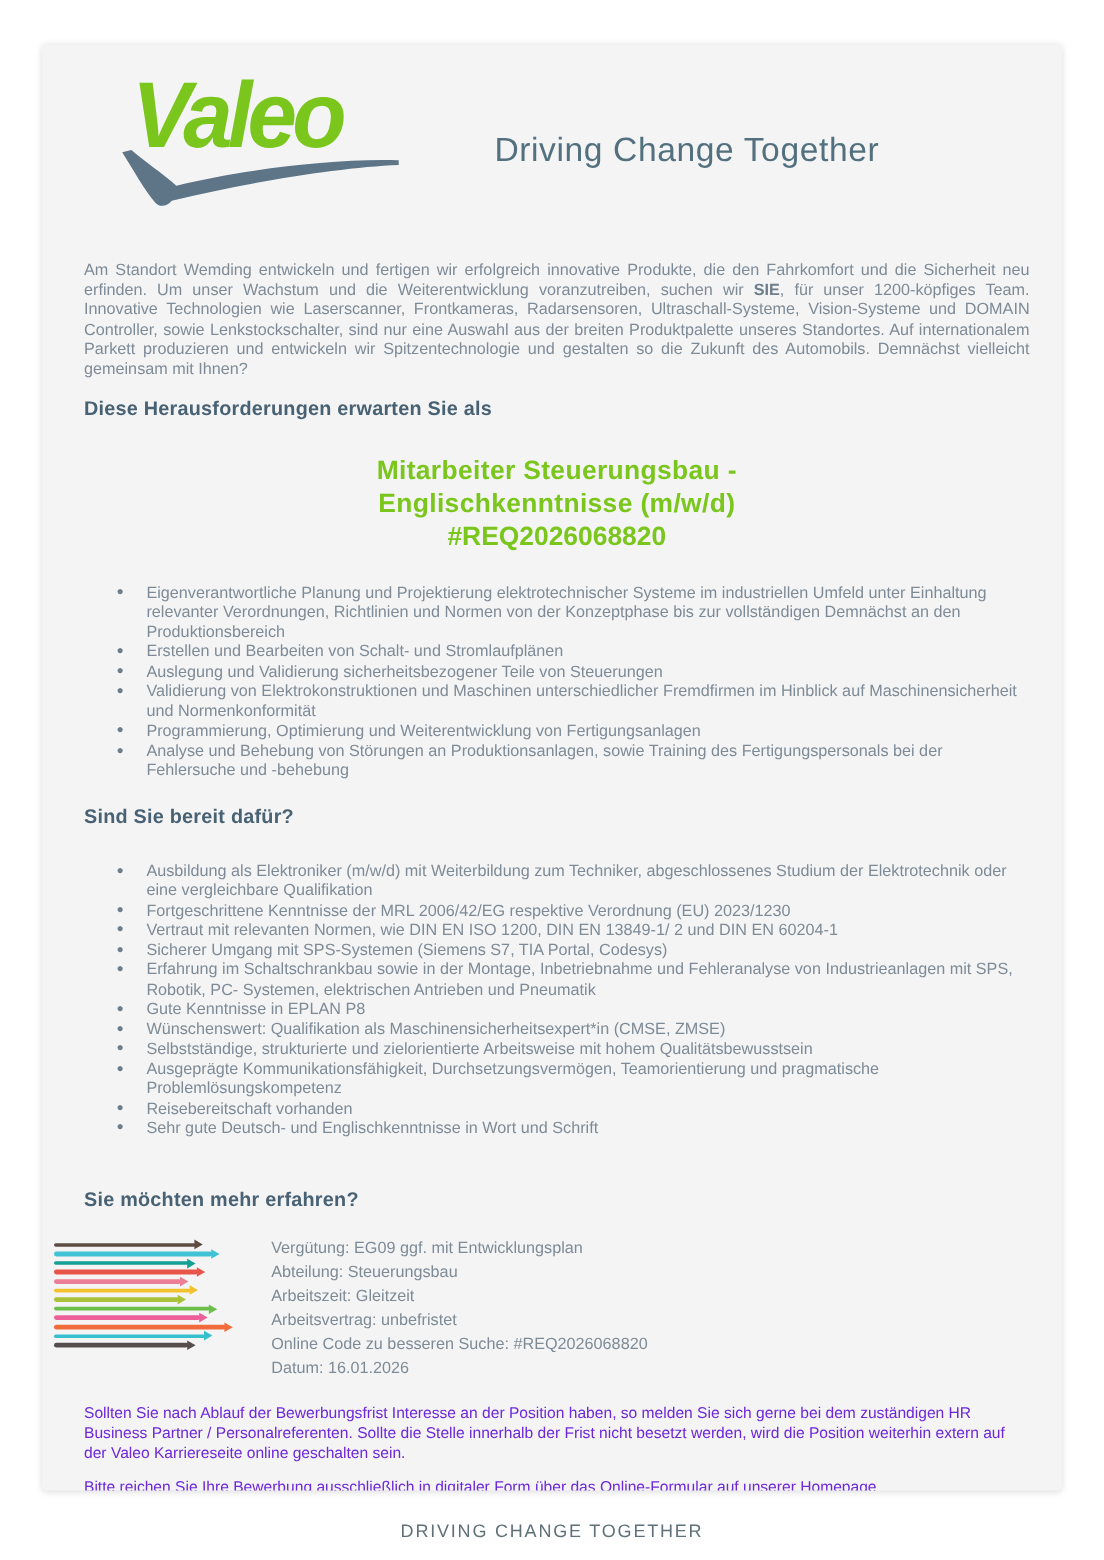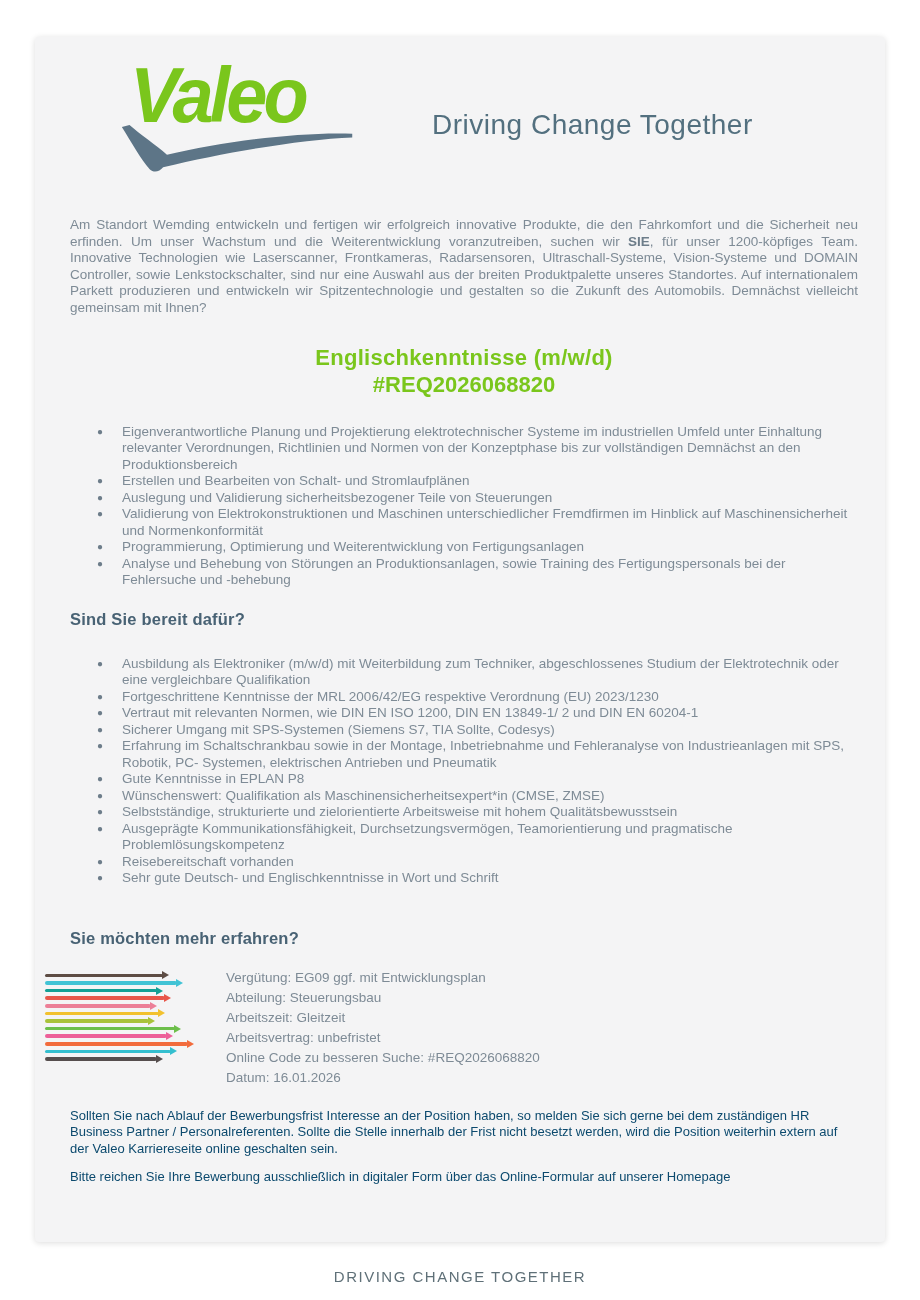--- a/index.html
+++ b/index.html
@@ -12,21 +12,21 @@
     width: 850px; height: 1205px;
     background: #f4f4f5;
     border-radius: 4px;
     box-shadow: 0 1px 6px rgba(0,0,0,0.14);
     padding: 0 27px 0 35px;
     overflow: hidden;
   }
 
   
   .header { display: flex; align-items: flex-start; padding-top: 24px; height: 158px; }
-  .logo { margin-left: 60px; width: 240px; position: relative; }
+  .logo { margin-left: 40px; width: 240px; position: relative; }
   .logo-text {
     font-size: 74px; font-weight: 800; font-style: italic;
     letter-spacing: -4px; color: #7ac61c; line-height: 0.95;
     transform: scaleY(1.05);
   }
   .logo-swoosh { display: block; margin-left: -14px; margin-top: -6px; width: 244px; height: 48px; }
   .tagline {
     margin-left: 62px; margin-top: 48px;
     font-size: 28px; color: #53707f; letter-spacing: 0.5px;
   }
@@ -68,21 +68,21 @@
   .arrow-head {
     width: 0; height: 0; display: inline-block;
     border-top: 4.6px solid transparent;
     border-bottom: 4.6px solid transparent;
     border-left: 7px solid #000;
     margin-left: -1px;
   }
   .details { margin-left: 31px; font-size: 13.5px; line-height: 20px; color: #7e8b96; }
 
   
-  .closing-para { margin-top: 20px; font-size: 13px; line-height: 16.8px; color: #0c4a6e; }
+  .closing-para { margin-top: 20px; font-size: 13px; line-height: 16.8px; color: #6d28d9; }
   .closing-para.second { margin-top: 11px; }
 
   
   .footer {
     position: absolute; left: 0; top: 1268px; width: 920px;
     text-align: center;
     font-size: 15px; letter-spacing: 1.5px; color: #5f7078;
   }
 </style>
 </head>
@@ -95,22 +95,24 @@
       <div class="logo-text">Valeo</div>
       <svg class="logo-swoosh" viewBox="0 0 244 50" xmlns="http://www.w3.org/2000/svg">
         <path d="M1,2 C 11,18 21,36 30,46 C 34,50 40,49 44,44 C 110,28 190,15 241,13 L 241,9 C 186,7 106,17 48,31 C 37,21 19,9 9,0 Z" fill="#5d7587"></path>
       </svg>
     </div>
     <div class="tagline">Driving Change Together</div>
   </div>
 
   <p class="intro"><span>Am Standort Wemding entwickeln und fertigen wir erfolgreich innovative Produkte, die den Fahrkomfort und die Sicherheit neu erfinden. Um unser Wachstum und die Weiterentwicklung voranzutreiben, suchen wir </span><b>SIE</b><span>, für unser 1200-köpfiges Team. Innovative Technologien wie Laserscanner, Frontkameras, Radarsensoren, Ultraschall-Systeme,  Vision-Systeme und  DOMAIN Controller, sowie Lenkstockschalter, sind nur eine Auswahl aus der breiten Produktpalette unseres Standortes. Auf internationalem Parkett produzieren und entwickeln wir Spitzentechnologie und gestalten so die Zukunft des Automobils. Demnächst vielleicht gemeinsam mit Ihnen?</span></p>
 
+  <h2 class="section-heading">Diese Herausforderungen erwarten Sie als</h2>
 
   <div class="job-title">
+    <div>Mitarbeiter Steuerungsbau -</div>
     <div>Englischkenntnisse (m/w/d)</div>
   </div>
   <div class="job-req">#REQ2026068820</div>
 
   <ul class="bullets">
       <li>
       <span class="bullet">●</span>
       <span class="li-text">Eigenverantwortliche Planung und Projektierung elektrotechnischer Systeme im industriellen Umfeld unter Einhaltung relevanter Verordnungen, Richtlinien und Normen von der Konzeptphase bis zur vollständigen Demnächst an den Produktionsbereich</span>
     </li>
       <li>
@@ -145,21 +147,21 @@
       <li>
       <span class="bullet">●</span>
       <span class="li-text">Fortgeschrittene Kenntnisse der MRL 2006/42/EG respektive Verordnung (EU) 2023/1230</span>
     </li>
       <li>
       <span class="bullet">●</span>
       <span class="li-text">Vertraut mit relevanten Normen, wie DIN EN ISO 1200, DIN EN 13849-1/ 2 und  DIN EN 60204-1</span>
     </li>
       <li>
       <span class="bullet">●</span>
-      <span class="li-text">Sicherer Umgang mit SPS-Systemen (Siemens S7, TIA Sollte, Codesys)</span>
+      <span class="li-text">Sicherer Umgang mit SPS-Systemen (Siemens S7, TIA Portal, Codesys)</span>
     </li>
       <li>
       <span class="bullet">●</span>
       <span class="li-text">Erfahrung im Schaltschrankbau sowie in der Montage, Inbetriebnahme und Fehleranalyse von Industrieanlagen mit SPS, Robotik, PC- Systemen, elektrischen Antrieben und Pneumatik</span>
     </li>
       <li>
       <span class="bullet">●</span>
       <span class="li-text">Gute Kenntnisse in EPLAN P8</span>
     </li>
       <li>

